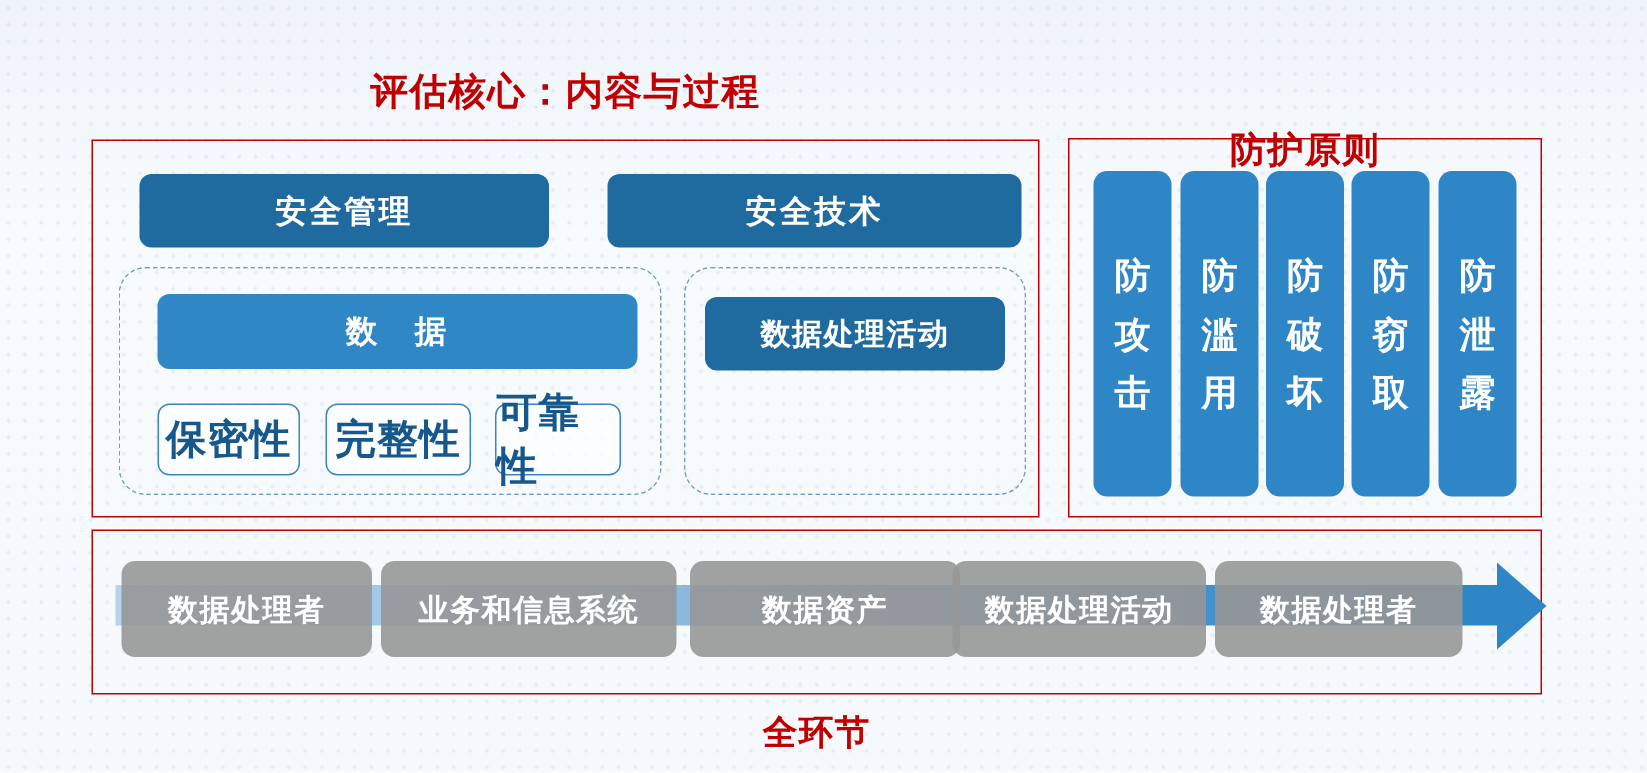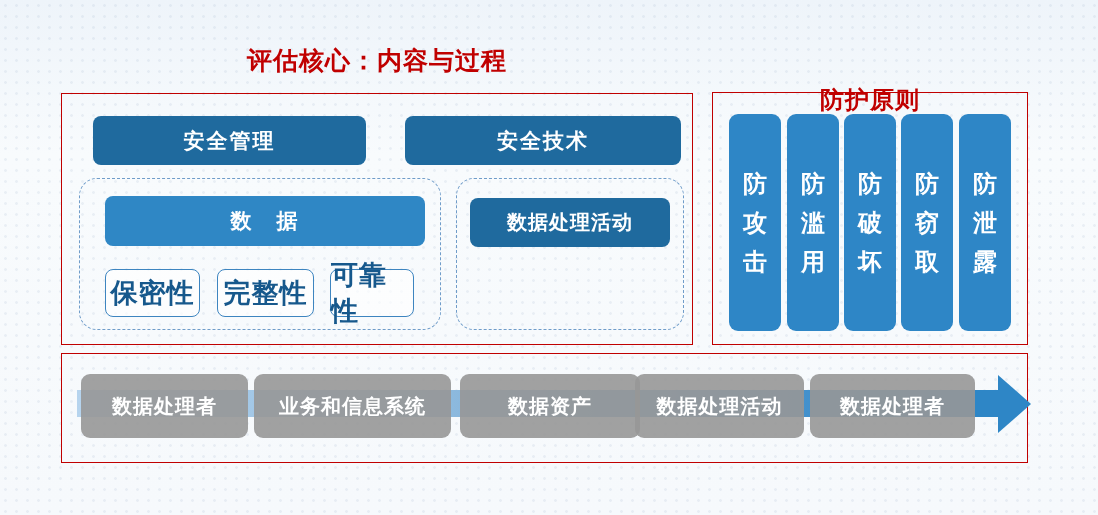--- a/index.html
+++ b/index.html
@@ -138,14 +138,15 @@
   <div class="panel p-bottom">
     <div class="shaft"></div>
     <div class="ahead"></div>
     <div class="step st1">数据处理者</div>
     <div class="step st2">业务和信息系统</div>
     <div class="step st3">数据资产</div>
     <div class="step st4">数据处理活动</div>
     <div class="step st5">数据处理者</div>
   </div>
 
+  <div class="rtitle t-bottom">全环节</div>
 
 </div>
 
 </body></html>

